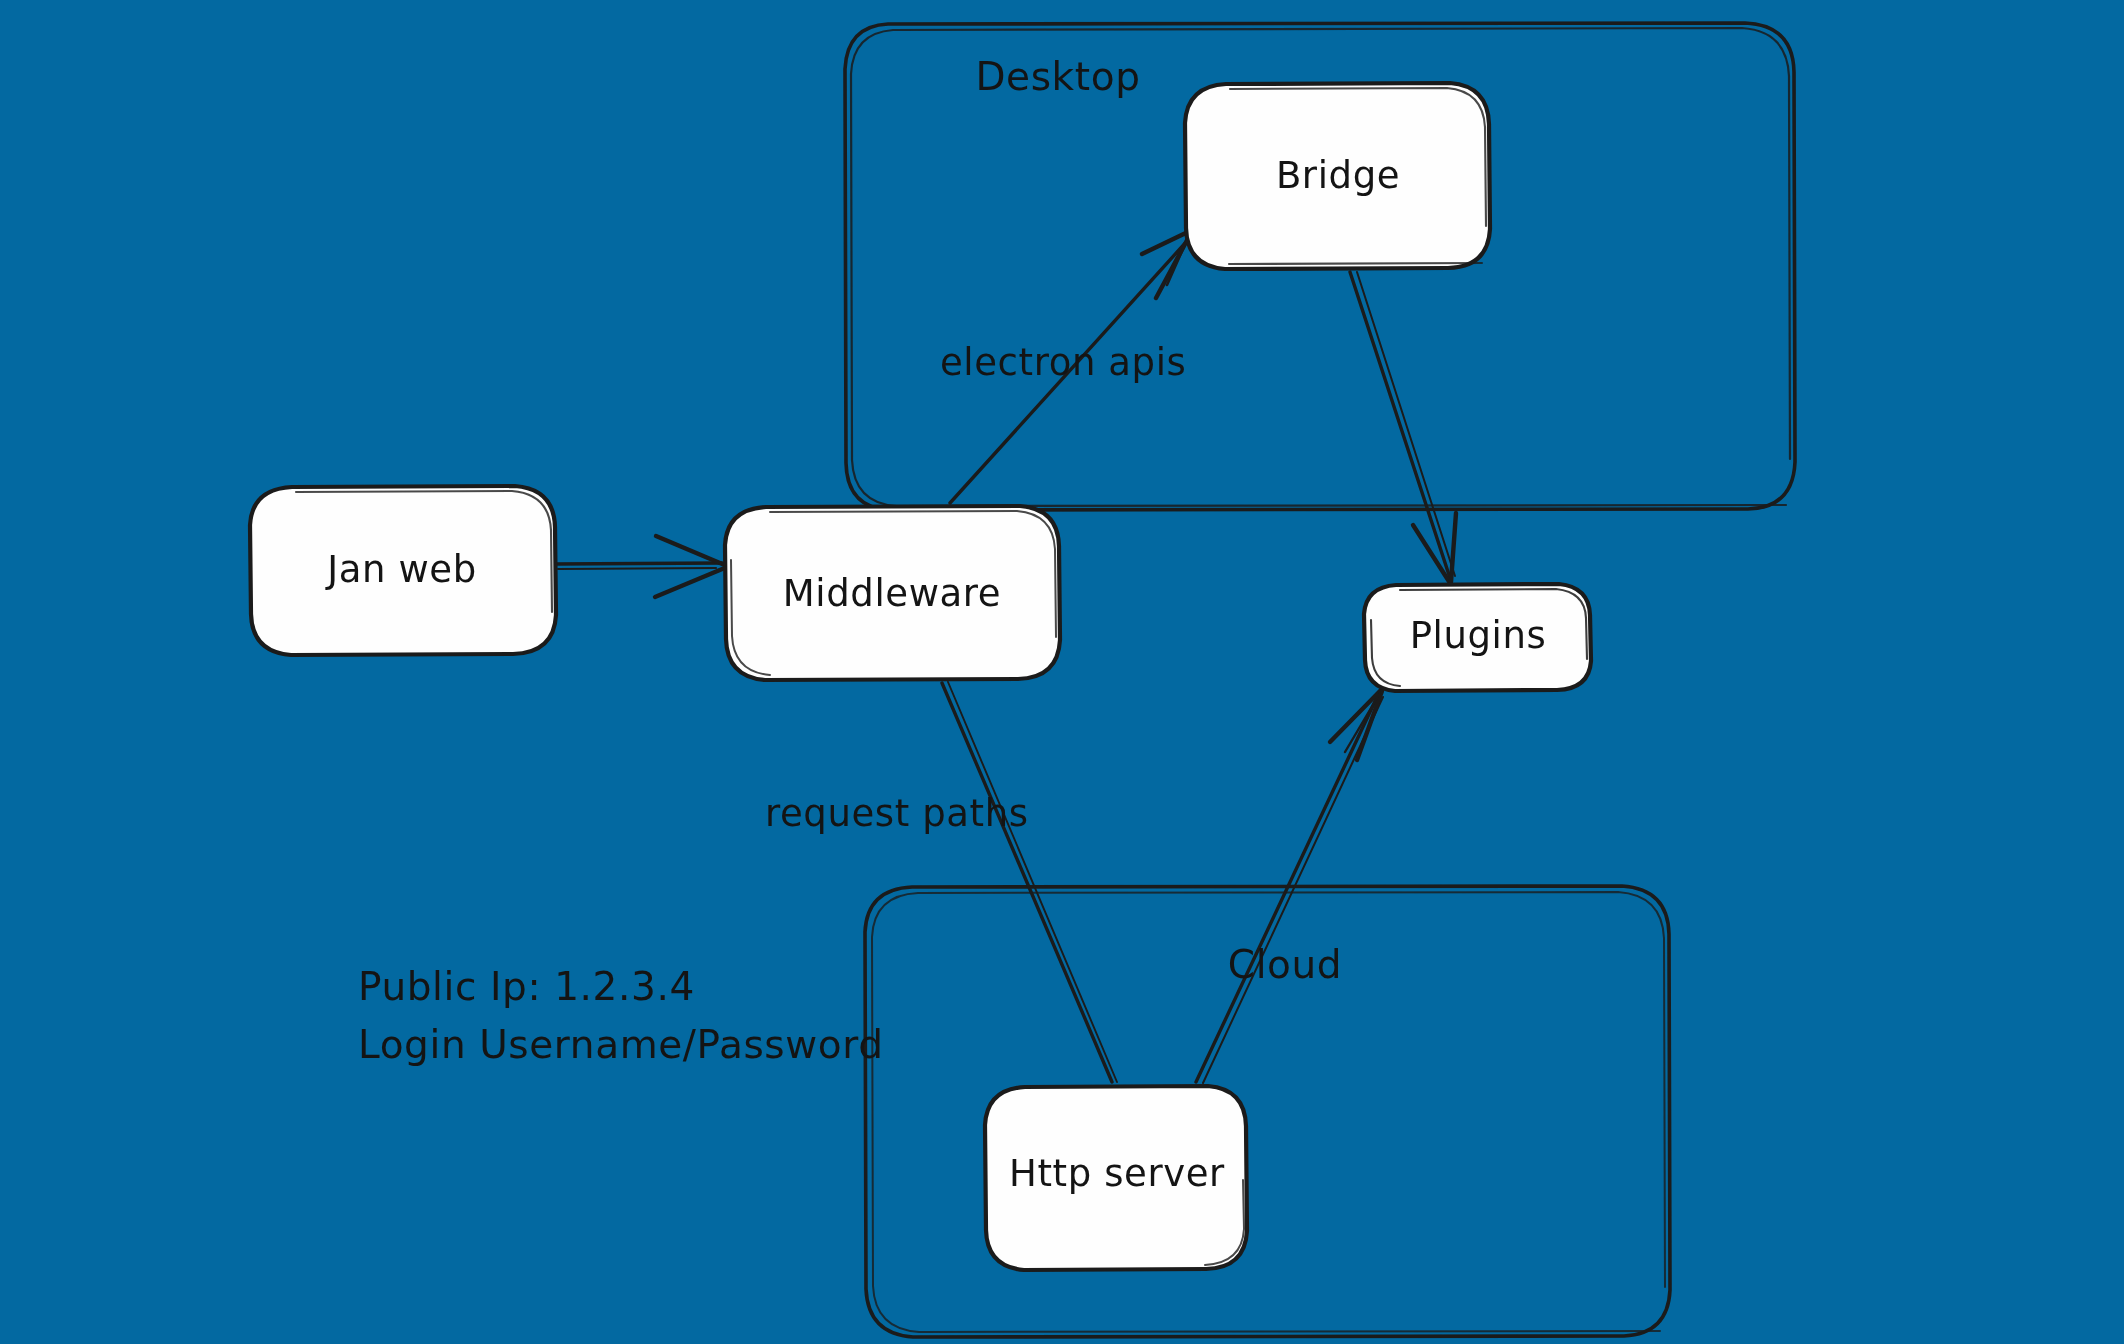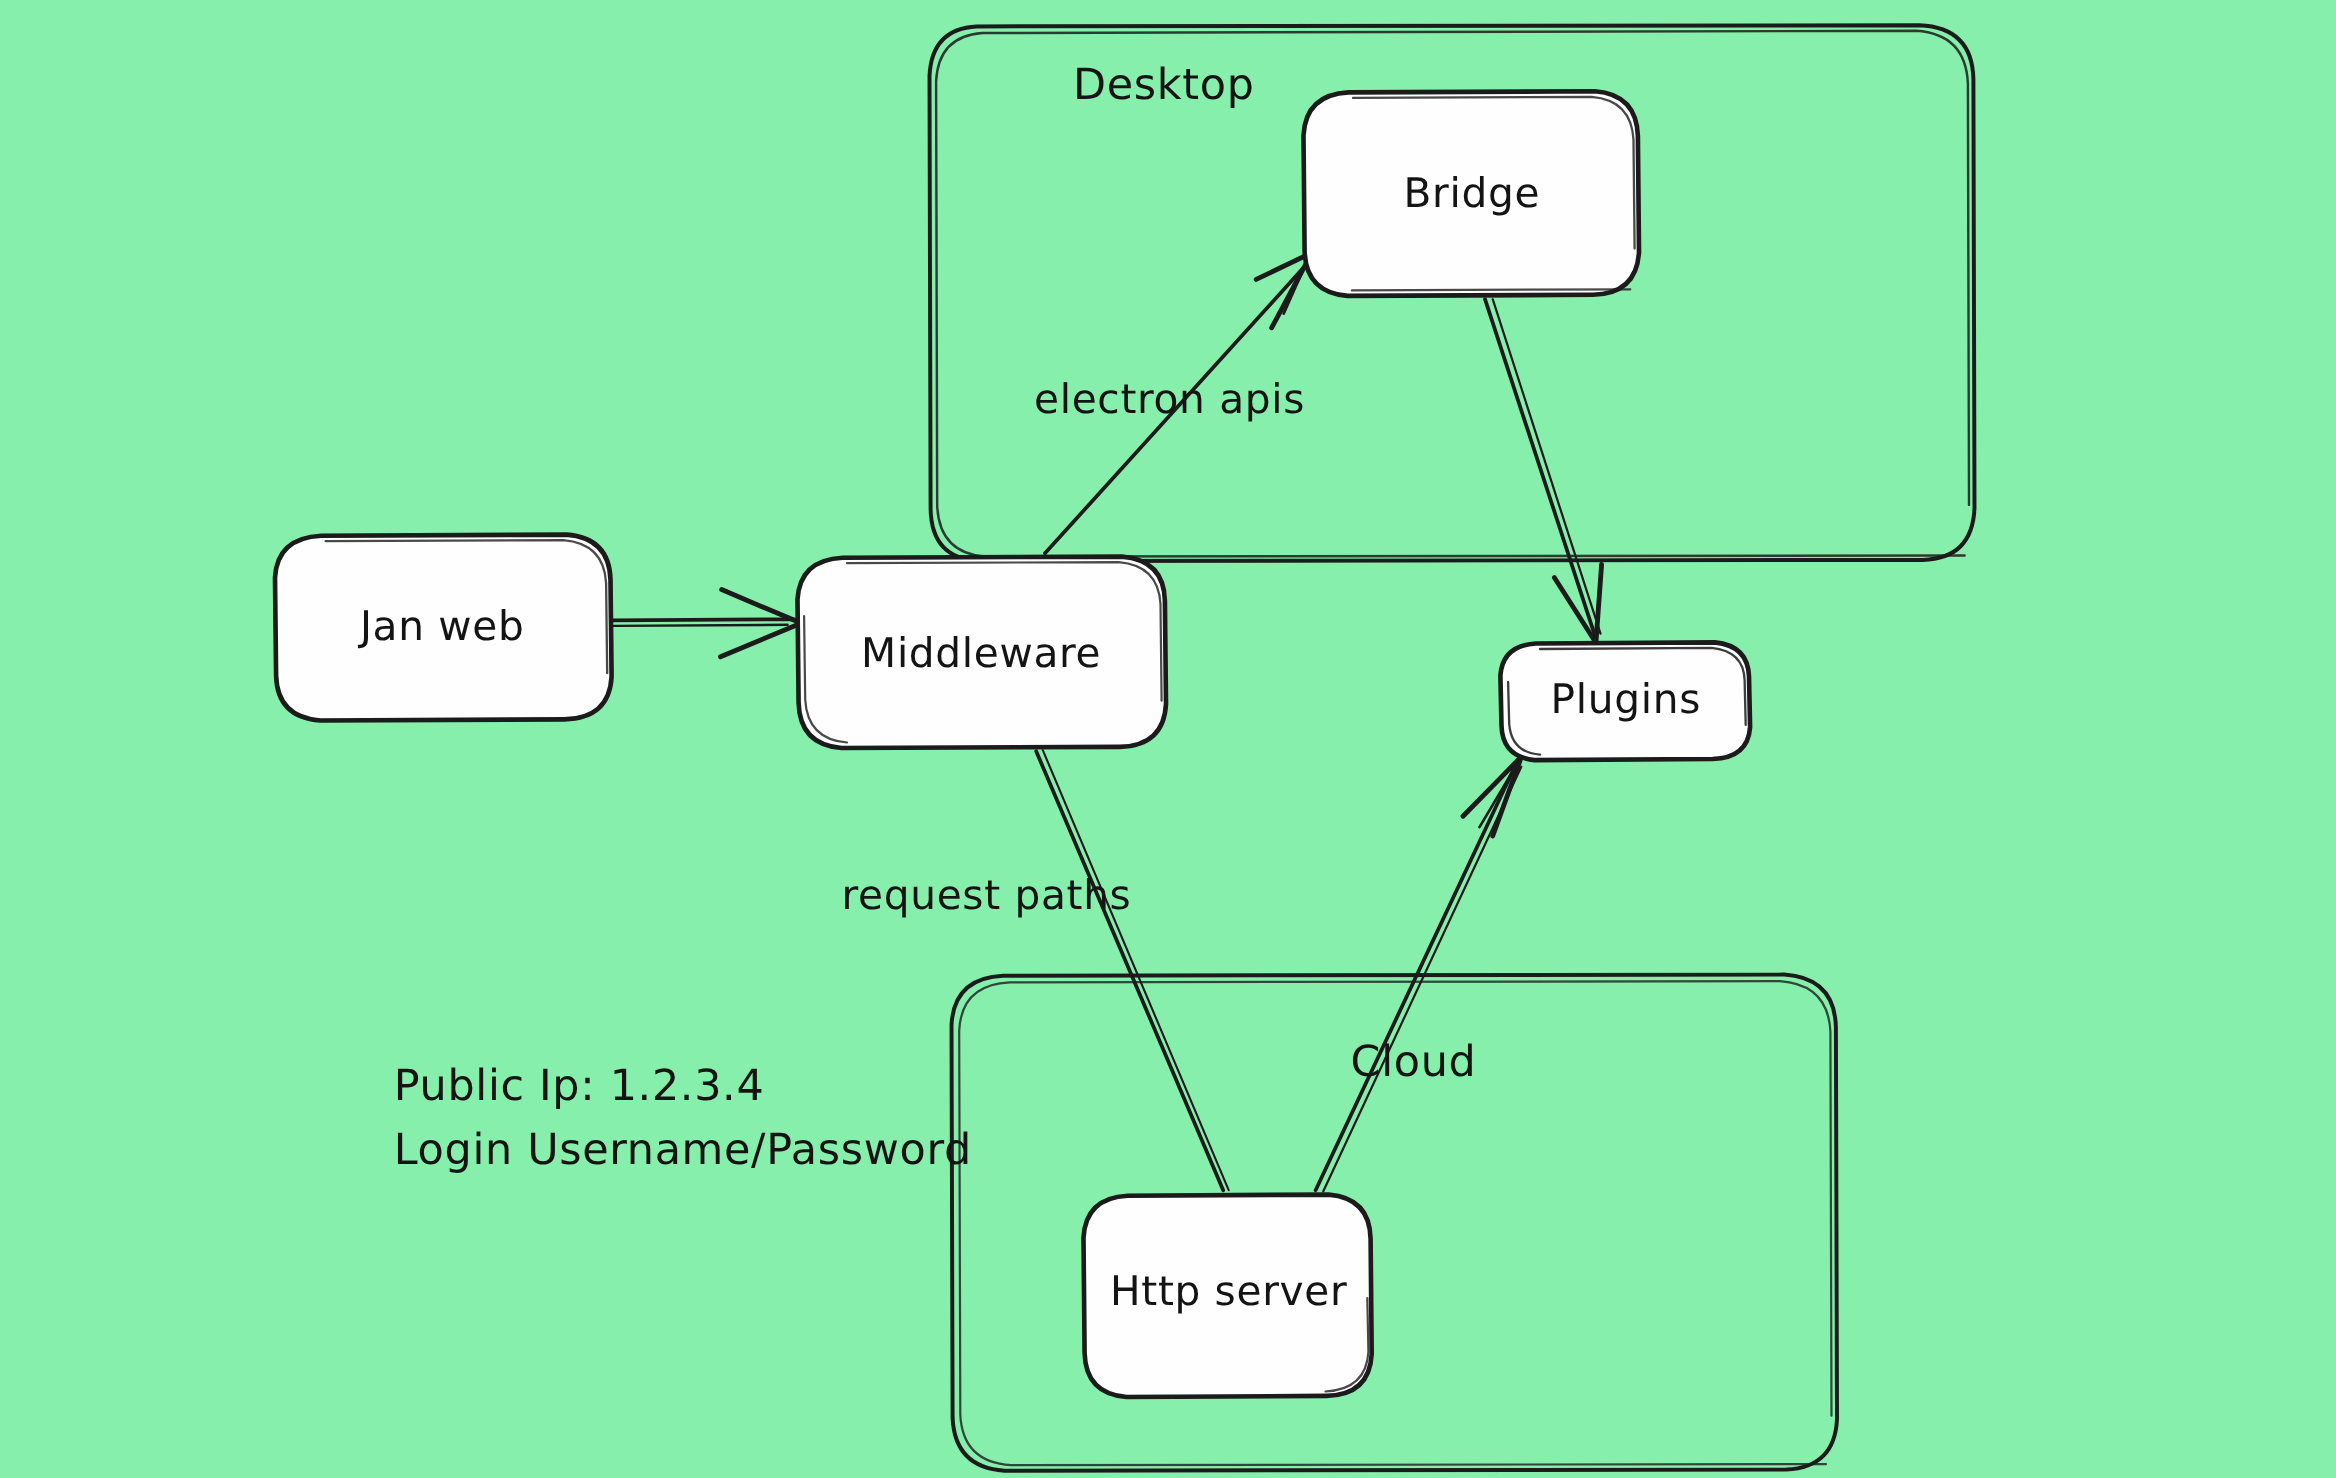--- a/index.html
+++ b/index.html
@@ -8,21 +8,21 @@
     padding: 0;
     background: #ffffff;
   }
   body {
     font-family: "DejaVu Sans", sans-serif;
   }
   #canvas {
     position: relative;
     width: 2124px;
     height: 1344px;
-    background: #86efac;
+    background: #0369a1;
     overflow: hidden;
   }
   #canvas svg.layer {
     position: absolute;
     left: 0;
     top: 0;
     width: 2124px;
     height: 1344px;
   }
   

